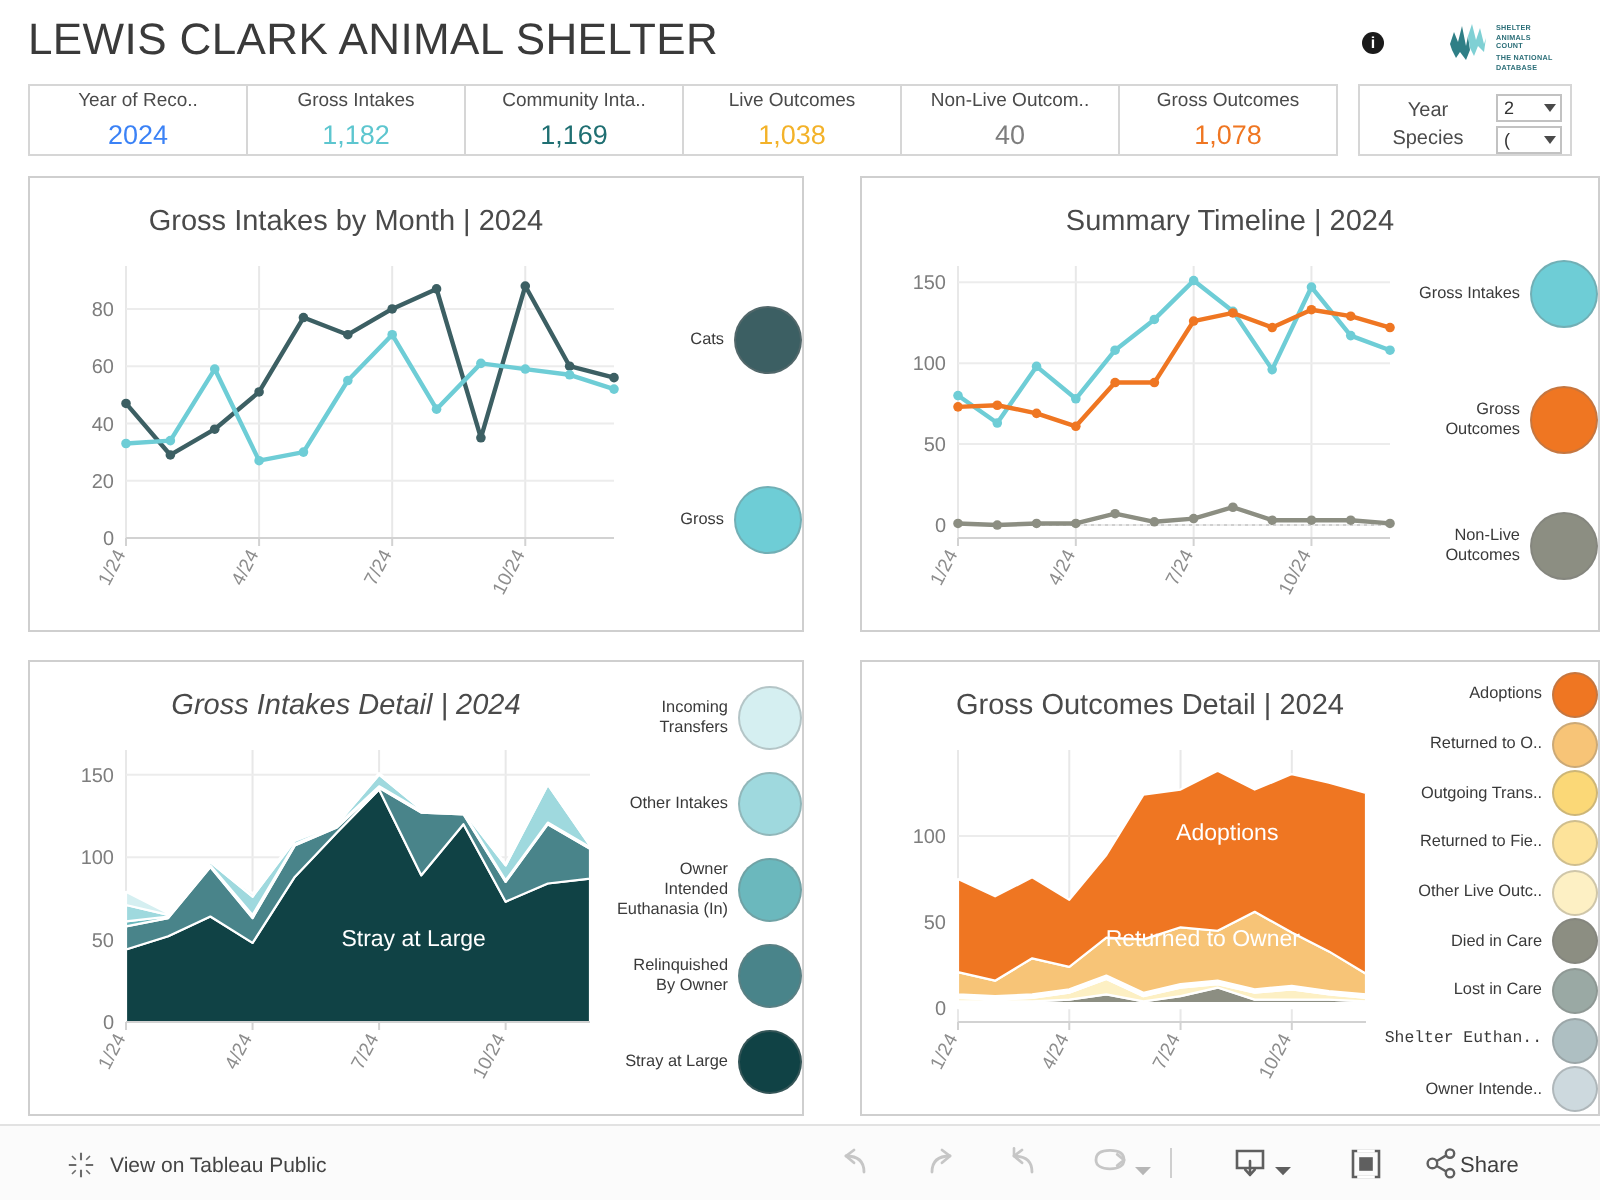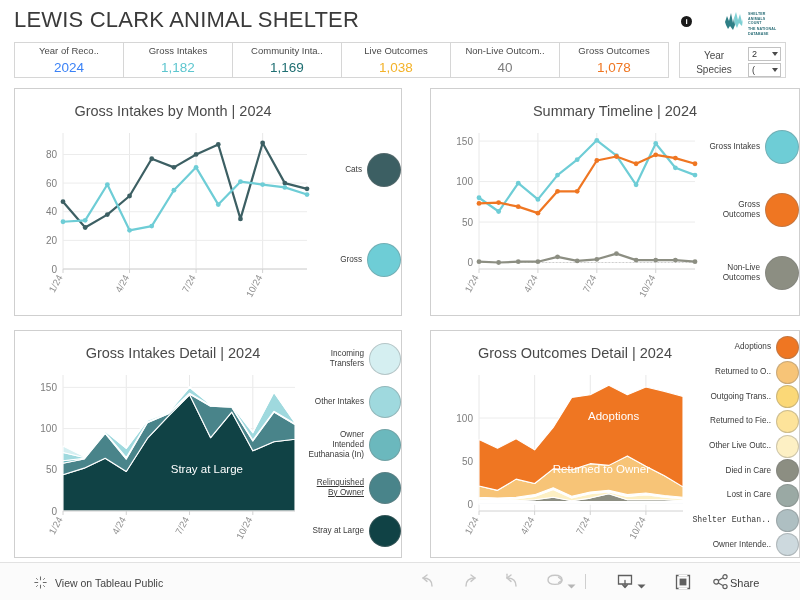--- a/index.html
+++ b/index.html
@@ -65,21 +65,21 @@
   .p-tl { left:14px;  top:88px;  width:388px; height:228px;padding-left:48px; }
   .p-tr { left:430px; top:88px;  width:370px; height:228px; }
   .p-bl { left:14px;  top:330px; width:388px; height:228px; }
   .p-br { left:430px; top:330px; width:370px; height:228px; }
 
   .chart-title {
     position:absolute; top:14px; left:0; right:0; text-align:center;
     font-size:14.5px; color:#4a4a4a; font-weight:400;
   }
   .p-tl .chart-title { padding-right:70px; }
-  .p-bl .chart-title { padding-right:70px; }
+  .p-bl .chart-title { padding-right:70px;font-style:italic; }
   .p-tr .chart-title { }
   .p-br .chart-title { padding-right:80px; }
 
   .plot { position:absolute; }
   .plot svg { display:block; overflow:visible; }
 
   .axis-lbl { font-size:9.5px; fill:#8d8d8d; font-family:"Liberation Sans",sans-serif; }
   .ytick    { font-size:10px;  fill:#7d7d7d; font-family:"Liberation Sans",sans-serif;
               text-anchor:end; }
 
@@ -384,21 +384,21 @@
         <div class="lg-item" style="top: 48.5px; left: 0px; width: 100px; height: 32px; justify-content: flex-end;">
           <div class="lg-text" style="margin-right: 5px;">Other Intakes</div>
           <div class="lg-dot" style="width: 32px; height: 32px; background: rgb(159, 217, 222); border: 1px solid rgba(120, 120, 120, 0.35);"></div>
         </div>
         <div class="lg-item" style="top: 91.5px; left: 0px; width: 100px; height: 32px; justify-content: flex-end;">
           <div class="lg-text" style="margin-right: 5px;">Owner
 Intended
 Euthanasia (In)</div>
           <div class="lg-dot" style="width: 32px; height: 32px; background: rgb(107, 184, 189); border: 1px solid rgba(120, 120, 120, 0.35);"></div>
         </div>
-        <div class="lg-item" style="top: 134.5px; left: 0px; width: 100px; height: 32px; justify-content: flex-end; text-decoration: underline;">
+        <div class="lg-item" style="top: 134.5px; left: 0px; width: 100px; height: 32px; justify-content: flex-end;">
           <div class="lg-text" style="margin-right: 5px;">Relinquished
 By Owner</div>
           <div class="lg-dot" style="width: 32px; height: 32px; background: rgb(73, 132, 138); border: 1px solid rgba(120, 120, 120, 0.35);"></div>
         </div>
         <div class="lg-item" style="top: 177.5px; left: 0px; width: 100px; height: 32px; justify-content: flex-end;">
           <div class="lg-text" style="margin-right: 5px;">Stray at Large</div>
           <div class="lg-dot" style="width: 32px; height: 32px; background: rgb(16, 66, 69); border: 1px solid rgba(120, 120, 120, 0.35);"></div>
         </div>
       </div>
   </div>

